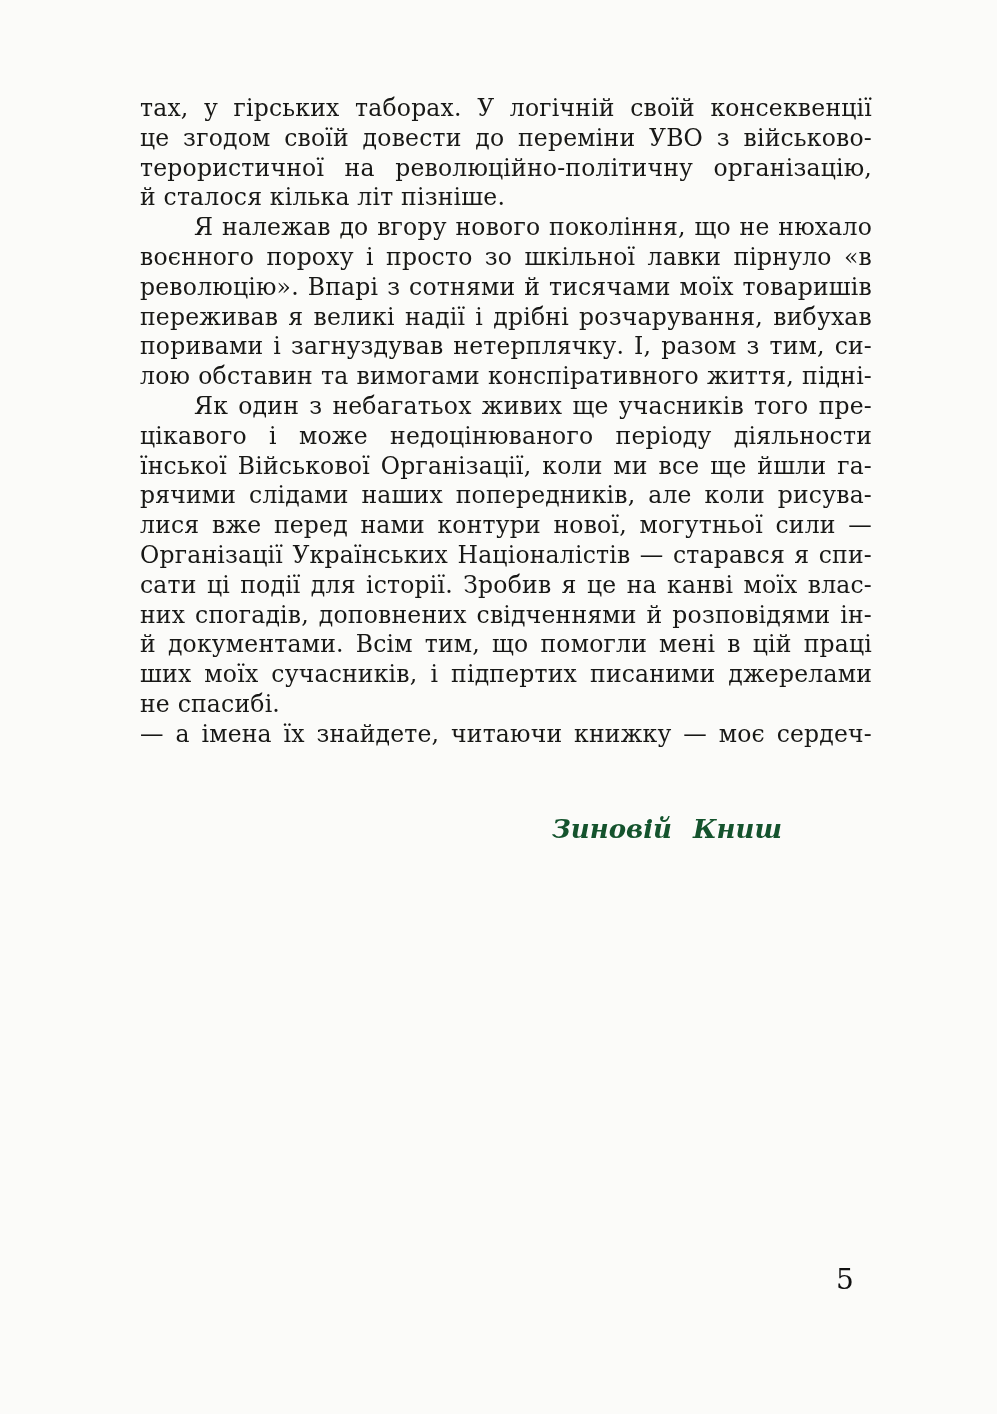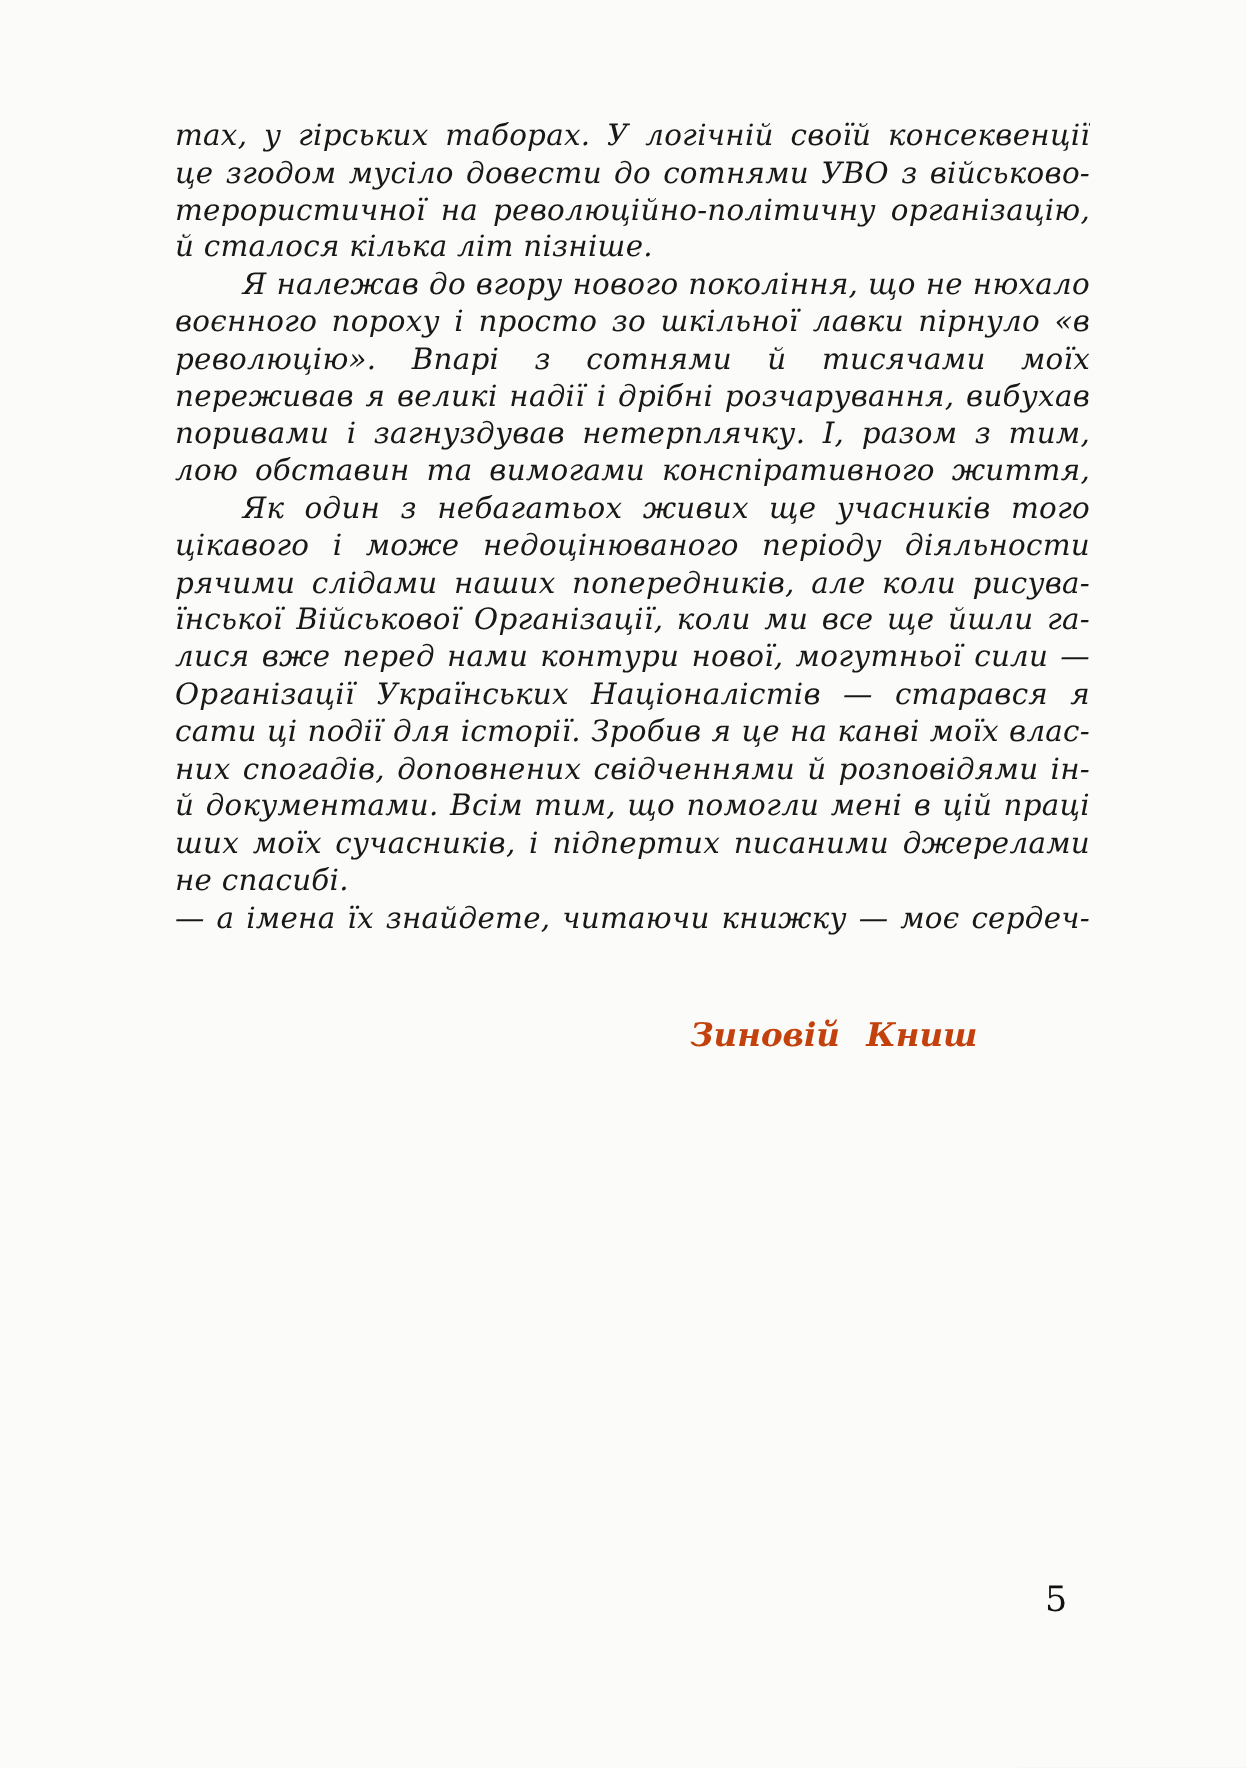--- a/index.html
+++ b/index.html
@@ -20,21 +20,20 @@
     height: 1414px;
     background: #fbfbf9;
     overflow: hidden;
   }
   .text-block {
     position: absolute;
     left: 140px;
     top: 94px;
     width: 732px;
     font-size: 23.5px;
-    font-style: italic;
     color: #181816;
     letter-spacing: 0.2px;
   }
   .text-line {
     line-height: 29.8px;
     height: 29.8px;
     text-align: justify;
     text-align-last: justify;
     white-space: normal;
     overflow: hidden;
@@ -48,49 +47,49 @@
   .signature {
     position: absolute;
     left: 140px;
     top: 814px;
     width: 642px;
     text-align: right;
     font-size: 26px;
     font-style: italic;
     font-weight: bold;
     word-spacing: 12px;
-    color: #c2410c;
+    color: #14532d;
   }
   .page-number {
     position: absolute;
     left: 836px;
     top: 1263px;
     font-size: 28px;
     color: #111;
   }
 </style>
 </head>
 <body>
 
 <div class="page">
   <div class="text-block">
       <div class="text-line">тах, у гірських таборах. У логічній своїй консеквенції</div>
-      <div class="text-line">це згодом мусіло довести до сотнями УВО з військово-</div>
+      <div class="text-line">це згодом своїй довести до переміни УВО з військово-</div>
       <div class="text-line">терористичної на революційно-політичну організацію, що</div>
       <div class="text-line para-end">й сталося кілька літ пізніше.</div>
       <div class="text-line para-start">Я належав до вгору нового покоління, що не нюхало</div>
       <div class="text-line">воєнного пороху і просто зо шкільної лавки пірнуло «в</div>
       <div class="text-line">революцію». Впарі з сотнями й тисячами моїх товаришів</div>
       <div class="text-line">переживав я великі надії і дрібні розчарування, вибухав</div>
       <div class="text-line">поривами і загнуздував нетерплячку. І, разом з тим, си-</div>
       <div class="text-line">лою обставин та вимогами конспіративного життя, підні-</div>
       <div class="text-line para-start">Як один з небагатьох живих ще учасників того пре-</div>
       <div class="text-line">цікавого і може недоцінюваного періоду діяльности Укра-</div>
+      <div class="text-line">їнської Військової Організації, коли ми все ще йшли га-</div>
       <div class="text-line">рячими слідами наших попередників, але коли рисува-</div>
-      <div class="text-line">їнської Військової Організації, коли ми все ще йшли га-</div>
       <div class="text-line">лися вже перед нами контури нової, могутньої сили —</div>
       <div class="text-line">Організації Українських Націоналістів — старався я спи-</div>
       <div class="text-line">сати ці події для історії. Зробив я це на канві моїх влас-</div>
       <div class="text-line">них спогадів, доповнених свідченнями й розповідями ін-</div>
       <div class="text-line">й документами. Всім тим, що помогли мені в цій праці</div>
       <div class="text-line">ших моїх сучасників, і підпертих писаними джерелами</div>
       <div class="text-line para-end">не спасибі.</div>
       <div class="text-line">— а імена їх знайдете, читаючи книжку — моє сердеч-</div>
     </div>
   <div class="signature">Зиновій Книш</div>

